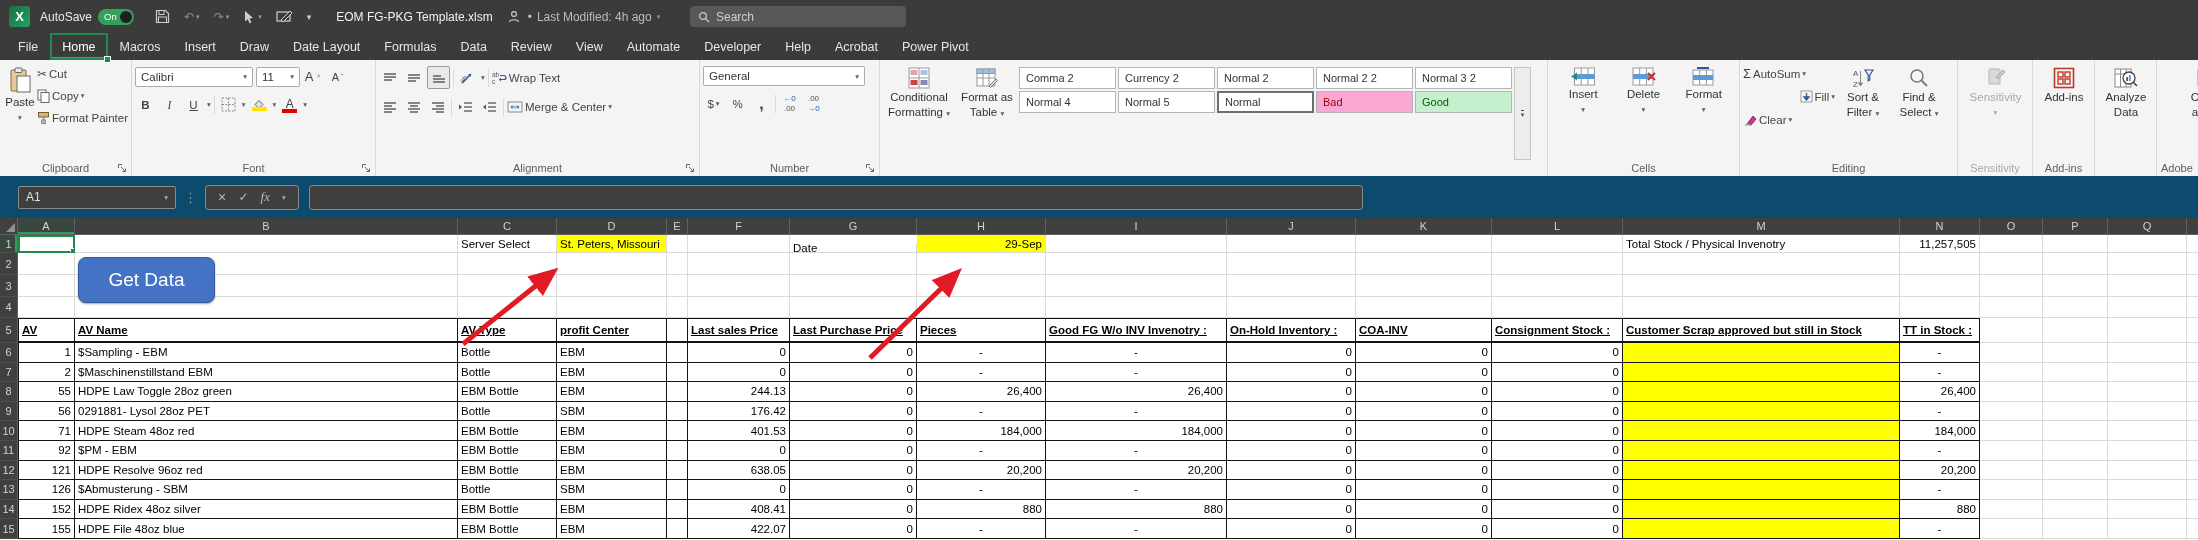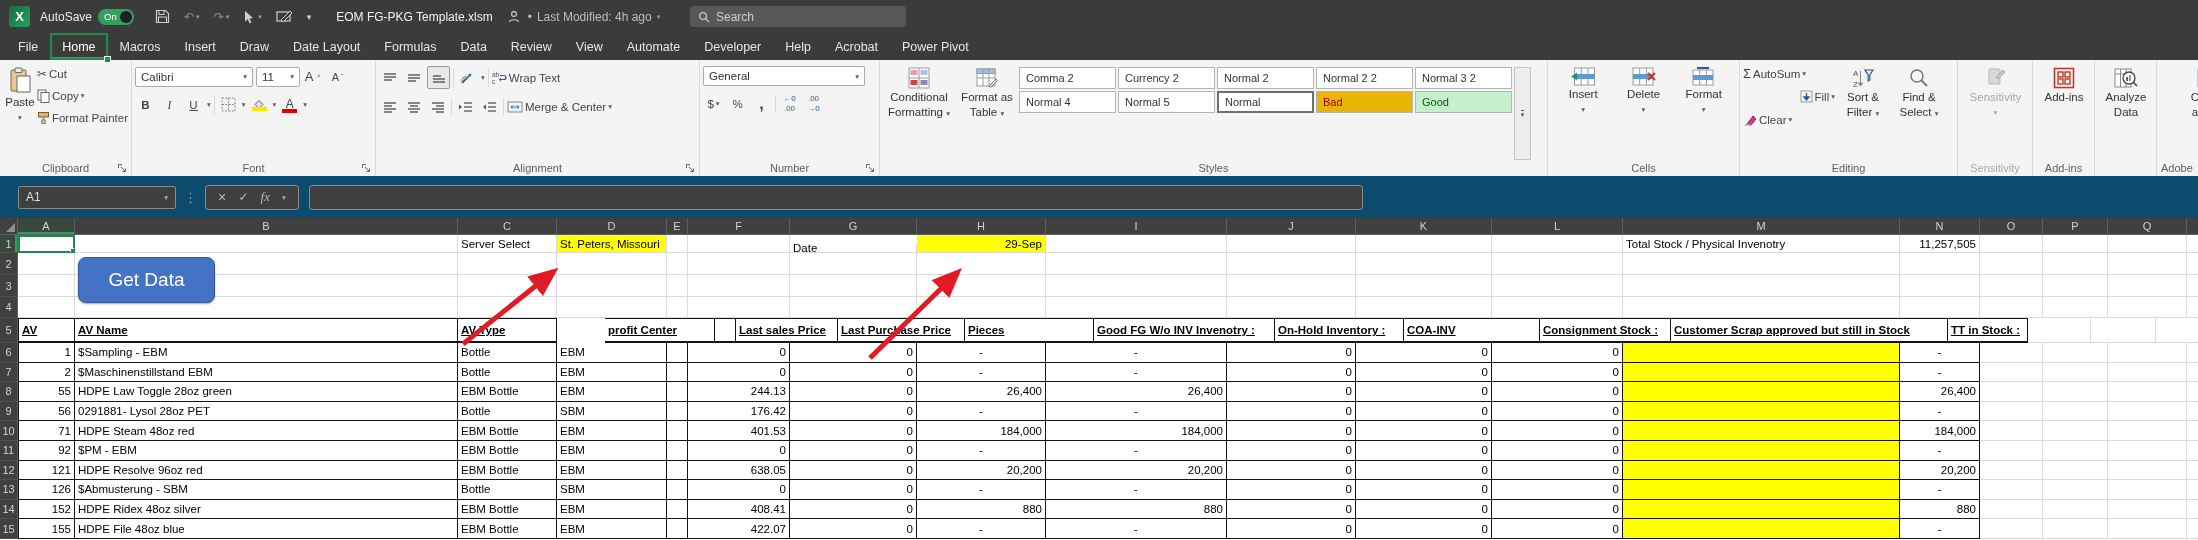--- a/index.html
+++ b/index.html
@@ -49,21 +49,21 @@
   .bigbtn .cap{font-size:11.5px;color:#333}
   .gray *{color:#a8a8a8 !important}
   .colorbar{display:block;height:4px;width:15px;margin-top:-2px}
   .lines-ic line{stroke:#555;stroke-width:1.4}
 
   
   .chips{display:grid;grid-template-columns:repeat(5,97px);grid-auto-rows:22px;gap:2px;margin-top:4px}
   .chip{background:#fff;border:1px solid #b5b5b5;font-size:11px;display:flex;align-items:center;
         padding:0 6px;box-sizing:border-box;white-space:nowrap;overflow:hidden}
   .chip.selected{border:2px solid #6f6f6f}
-  .chip.bad{background:#eab308;color:#9c0006}
+  .chip.bad{background:#f9a8d4;color:#9c0006}
   .chip.good{background:#c6efce;color:#006100}
   .gal-strip{width:15px;border:1px solid #c5c5c5;background:#ededed;margin:4px 0 0 2px;
              display:flex;flex-direction:column;align-items:center;justify-content:center;color:#555}
 
   
   .fbar{position:absolute;top:176px;left:0;width:2198px;height:42px;background:#0c4a6e;
         display:flex;align-items:center;color:#e0e0e0;font-size:12px}
   .namebox{margin-left:18px;width:158px;height:23px;border:1px solid #8a8a8a;border-radius:2px;
            display:flex;align-items:center;padding:0 7px;box-sizing:border-box;background:#3f3f3f}
   .namebox span:first-child{flex:1}
@@ -440,21 +440,20 @@
         <div class="chip normal">Normal 3 2</div>
         <div class="chip normal">Normal 4</div>
         <div class="chip normal">Normal 5</div>
         <div class="chip selected">Normal</div>
         <div class="chip bad">Bad</div>
         <div class="chip good">Good</div>
       </div>
     <div class="gal-strip">
       <span style="font-size:7px;border-top:1px solid #555;line-height:7px">▾</span>
     </div>
-    <div class="glabel">Styles</div>
   </div>
 
   <div class="grp" style="width:192px;display:flex;justify-content:space-evenly">
     <div class="bigbtn" style="width:56px">
       <svg width="24" height="19" viewBox="0 0 24 19">
         <rect x="3.5" y="1" width="20" height="17" fill="#fff" stroke="#999"></rect>
           <line x1="10.2" y1="1" x2="10.2" y2="18" stroke="#999"></line>
           <line x1="16.9" y1="1" x2="16.9" y2="18" stroke="#999"></line>
         <rect x="3.5" y="7" width="20" height="5" fill="#5b9bd5"></rect>
           <path d="M0 9.5 L6 5.5 V13.5 Z" fill="#1d8a7a" opacity=".9"></path>
@@ -708,21 +707,21 @@
       <div class="cell grid" style="width: 63px; flex: 0 0 63px;"></div>
       <div class="cell grid" style="width: 65px; flex: 0 0 65px;"></div>
       <div class="cell grid" style="width: 79px; flex: 0 0 79px;"></div>
       <div class="cell grid" style="width: 60px; flex: 0 0 60px;"></div>
     </div>
     <div class="srow" style="height: 25px;">
       <div class="rn">5</div>
       <div class="cell tbl first th" style="width: 57px; flex: 0 0 57px;">AV</div>
       <div class="cell tbl th" style="width: 383px; flex: 0 0 383px;">AV Name</div>
       <div class="cell tbl th" style="width: 99px; flex: 0 0 99px;">AV Type</div>
-      <div class="cell tbl th" style="width: 110px; flex: 0 0 110px; margin-left: 48px;">profit Center</div>
+      <div class="cell tbl th" style="width: 110px; flex: 0 0 110px;">profit Center</div>
       <div class="cell tbl th" style="width: 21px; flex: 0 0 21px;"></div>
       <div class="cell tbl th" style="width: 102px; flex: 0 0 102px;">Last sales Price</div>
       <div class="cell tbl th" style="width: 127px; flex: 0 0 127px;">Last Purchase Price</div>
       <div class="cell tbl th" style="width: 129px; flex: 0 0 129px;">Pieces</div>
       <div class="cell tbl th" style="width: 181px; flex: 0 0 181px;">Good FG W/o INV Invenotry :</div>
       <div class="cell tbl th" style="width: 129px; flex: 0 0 129px;">On-Hold Inventory :</div>
       <div class="cell tbl th" style="width: 136px; flex: 0 0 136px;">COA-INV</div>
       <div class="cell tbl th" style="width: 131px; flex: 0 0 131px;">Consignment Stock :</div>
       <div class="cell tbl th" style="width: 277px; flex: 0 0 277px;">Customer Scrap approved but still in Stock</div>
       <div class="cell tbl th" style="width: 80px; flex: 0 0 80px;">TT in Stock :</div>

